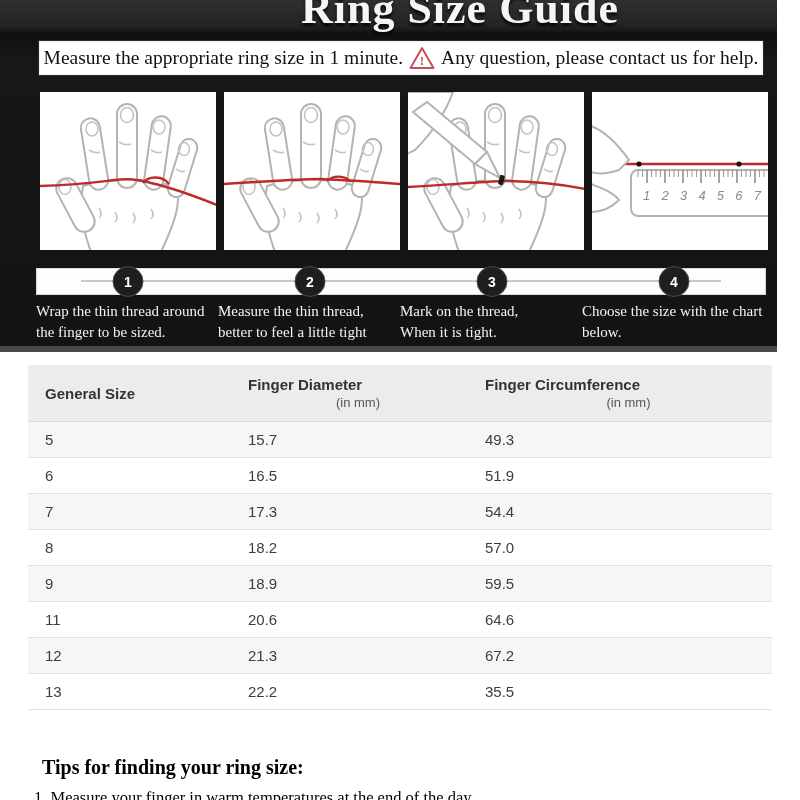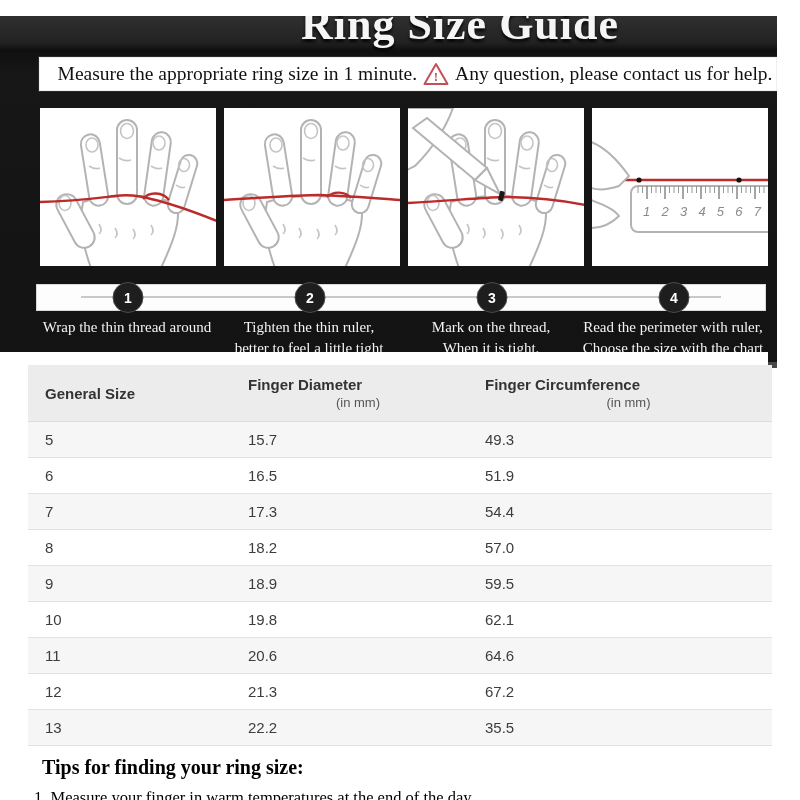--- a/index.html
+++ b/index.html
@@ -3,36 +3,36 @@
 <meta charset="utf-8">
 <style>
   html,body{margin:0;padding:0;}
   body{
     width:800px;height:800px;overflow:hidden;position:relative;
     background:#ffffff;
     font-family:"Liberation Serif", serif;
   }
   
   .dark-section{
-    position:absolute;top:16px;left:0;width:777px;height:346px;
+    position:absolute;top:0;left:0;width:777px;height:346px;
     background:linear-gradient(180deg,#303030 0px,#232323 26px,#101010 34px,#171717 60px,#131313 100%);
     border-bottom:6px solid #484848;
     overflow:hidden;
   }
   .page-title{
     position:absolute;top:-17px;left:460px;transform:translateX(-50%);
     margin:0;font-size:44px;font-weight:bold;color:#f5f5f5;
     letter-spacing:1px;white-space:nowrap;
     text-shadow:0 3px 3px rgba(0,0,0,0.85);
   }
   .banner{
     position:absolute;top:40px;left:38px;width:724px;height:34px;
     background:#ffffff;border:1px solid #2a2a2a;box-shadow:0 0 0 1px #f0f0f0 inset;
     display:flex;align-items:center;justify-content:center;
-    font-size:19.5px;color:#111;padding-left:14px;
+    font-size:19.5px;color:#111;
   }
   .banner .warn{margin:0 6px;display:inline-flex;}
   .panels{
     position:absolute;top:92px;left:40px;width:728px;height:158px;
     display:flex;gap:8px;
   }
   .panel{flex:1 1 0;background:#ffffff;overflow:hidden;}
   .panel svg{display:block;width:100%;height:100%;}
   .step-bar{
     position:absolute;top:268px;left:36px;width:728px;height:25px;
@@ -50,21 +50,21 @@
   }
   .step-dot:nth-child(2){left:12.5%;}
   .step-dot:nth-child(3){left:37.5%;}
   .step-dot:nth-child(4){left:62.5%;}
   .step-dot:nth-child(5){left:87.5%;}
   .step-captions{
     position:absolute;top:301px;left:36px;width:728px;
     display:flex;
   }
   .step-caption{
-    flex:1 1 0;text-align:center;color:#f3f3f3;
+    flex:1 1 0;text-align:left;color:#f3f3f3;
     font-size:15px;line-height:21px;
   }
   
   .light-section{
     position:absolute;top:352px;left:0;width:768px;height:448px;
     background:#fff;
   }
   table.size-chart{
     position:absolute;top:13px;left:28px;width:744px;
     border-collapse:collapse;
@@ -179,31 +179,31 @@
     <div class="step-line"></div>
     <div class="step-dot">1</div>
     <div class="step-dot">2</div>
     <div class="step-dot">3</div>
     <div class="step-dot">4</div>
   </div>
 
   <div class="step-captions">
     <div class="step-caption">
       <div>Wrap the thin thread around</div>
-    </div>
-    <div class="step-caption">
-      <div>Tighten the thin ruler,</div>
+      <div>the finger to be sized.</div>
+    </div>
+    <div class="step-caption">
+      <div>Measure the thin thread,</div>
       <div>better to feel a little tight</div>
     </div>
     <div class="step-caption">
       <div>Mark on the thread,</div>
       <div>When it is tight.</div>
     </div>
     <div class="step-caption">
-      <div>Read the perimeter with ruler,</div>
       <div>Choose the size with the chart below.</div>
     </div>
   </div>
 </div>
 
 <div class="light-section">
   <table class="size-chart">
     <colgroup>
         <col class="c1">
         <col class="c2">
@@ -245,25 +245,20 @@
         <td>8</td>
         <td>18.2</td>
         <td>57.0</td>
       </tr>
       <tr>
         <td>9</td>
         <td>18.9</td>
         <td>59.5</td>
       </tr>
       <tr>
-        <td>10</td>
-        <td>19.8</td>
-        <td>62.1</td>
-      </tr>
-      <tr>
         <td>11</td>
         <td>20.6</td>
         <td>64.6</td>
       </tr>
       <tr>
         <td>12</td>
         <td>21.3</td>
         <td>67.2</td>
       </tr>
       <tr>

